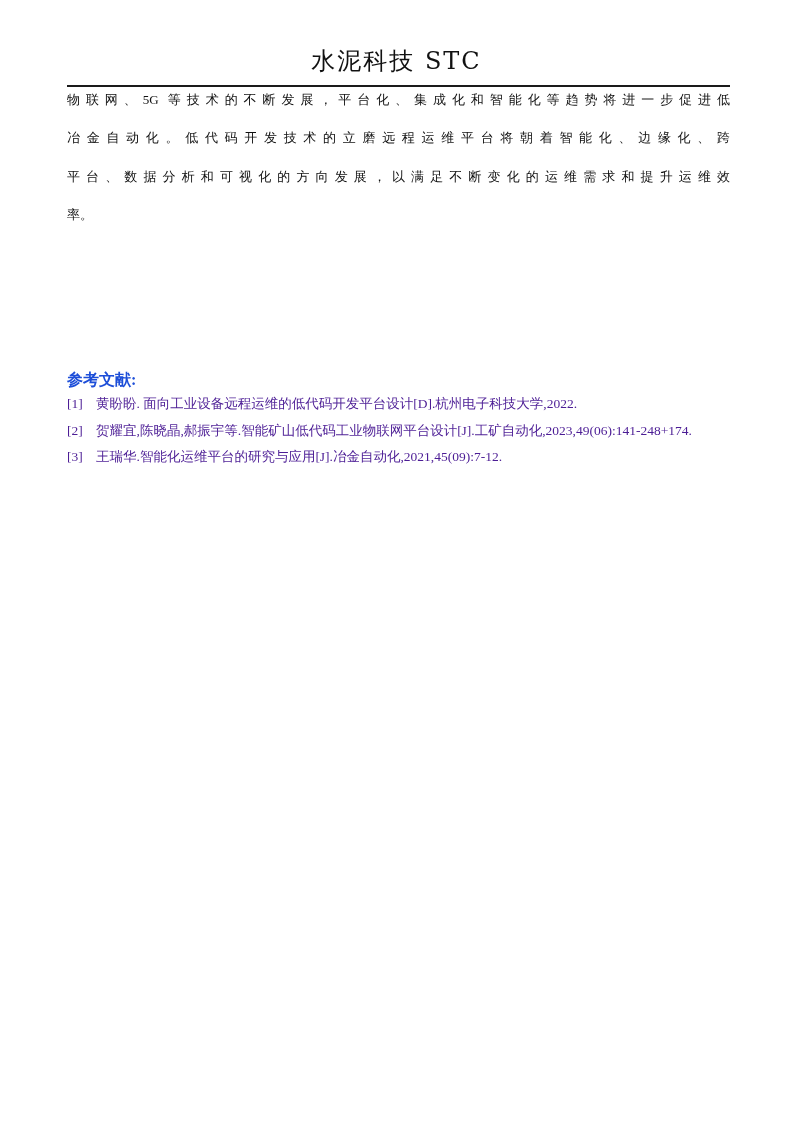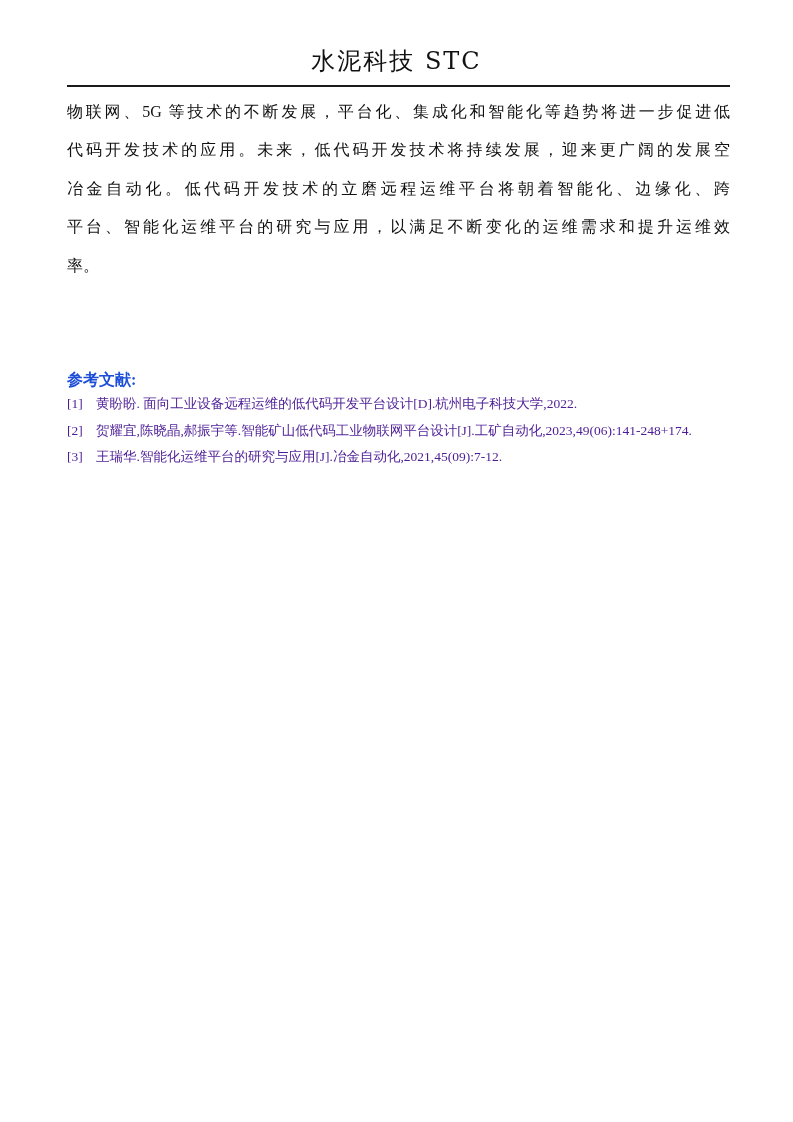--- a/index.html
+++ b/index.html
@@ -32,24 +32,23 @@
     left: 67px;
     width: 663px;
     height: 2px;
     background: #1a1a1a;
   }
   .body-paragraph {
     position: absolute;
     top: 81px;
     left: 67px;
     width: 663px;
-    font-size: 16px;
+    font-size: 13px;
     line-height: 38.4px;
     color: #111111;
-    margin-top: 12px;
   }
   .body-paragraph .para-line {
     text-align: justify;
     text-align-last: justify;
     text-justify: inter-character;
     white-space: nowrap;
   }
   .body-paragraph .para-line.last {
     text-align: left;
     text-align-last: left;
@@ -112,23 +111,22 @@
 <body>
 
 <div class="page">
 
   <div class="doc-title">水泥科技 STC</div>
 
   <div class="header-rule"></div>
 
   <div class="body-paragraph">
     <div class="para-line">物联网、5G 等技术的不断发展，平台化、集成化和智能化等趋势将进一步促进低</div>
-    <div class="para-line">代码开发技术的应用。未来，低代码开发技术将持续发展，迎来更广阔的发展空</div>
     <div class="para-line">冶金自动化。低代码开发技术的立磨远程运维平台将朝着智能化、边缘化、跨</div>
-    <div class="para-line">平台、智能化运维平台的研究与应用，以满足不断变化的运维需求和提升运维效</div>
+    <div class="para-line">平台、数据分析和可视化的方向发展，以满足不断变化的运维需求和提升运维效</div>
     <div class="para-line last">率。</div>
   </div>
 
   <div class="ref-heading">参考文献:</div>
 
   <div class="ref-list">
     <div class="ref-item">
       <span class="ref-marker">[1]</span><span class="ref-text">黄盼盼. 面向工业设备远程运维的低代码开发平台设计[D].杭州电子科技大学,2022.</span>
     </div>
     <div class="ref-item">

